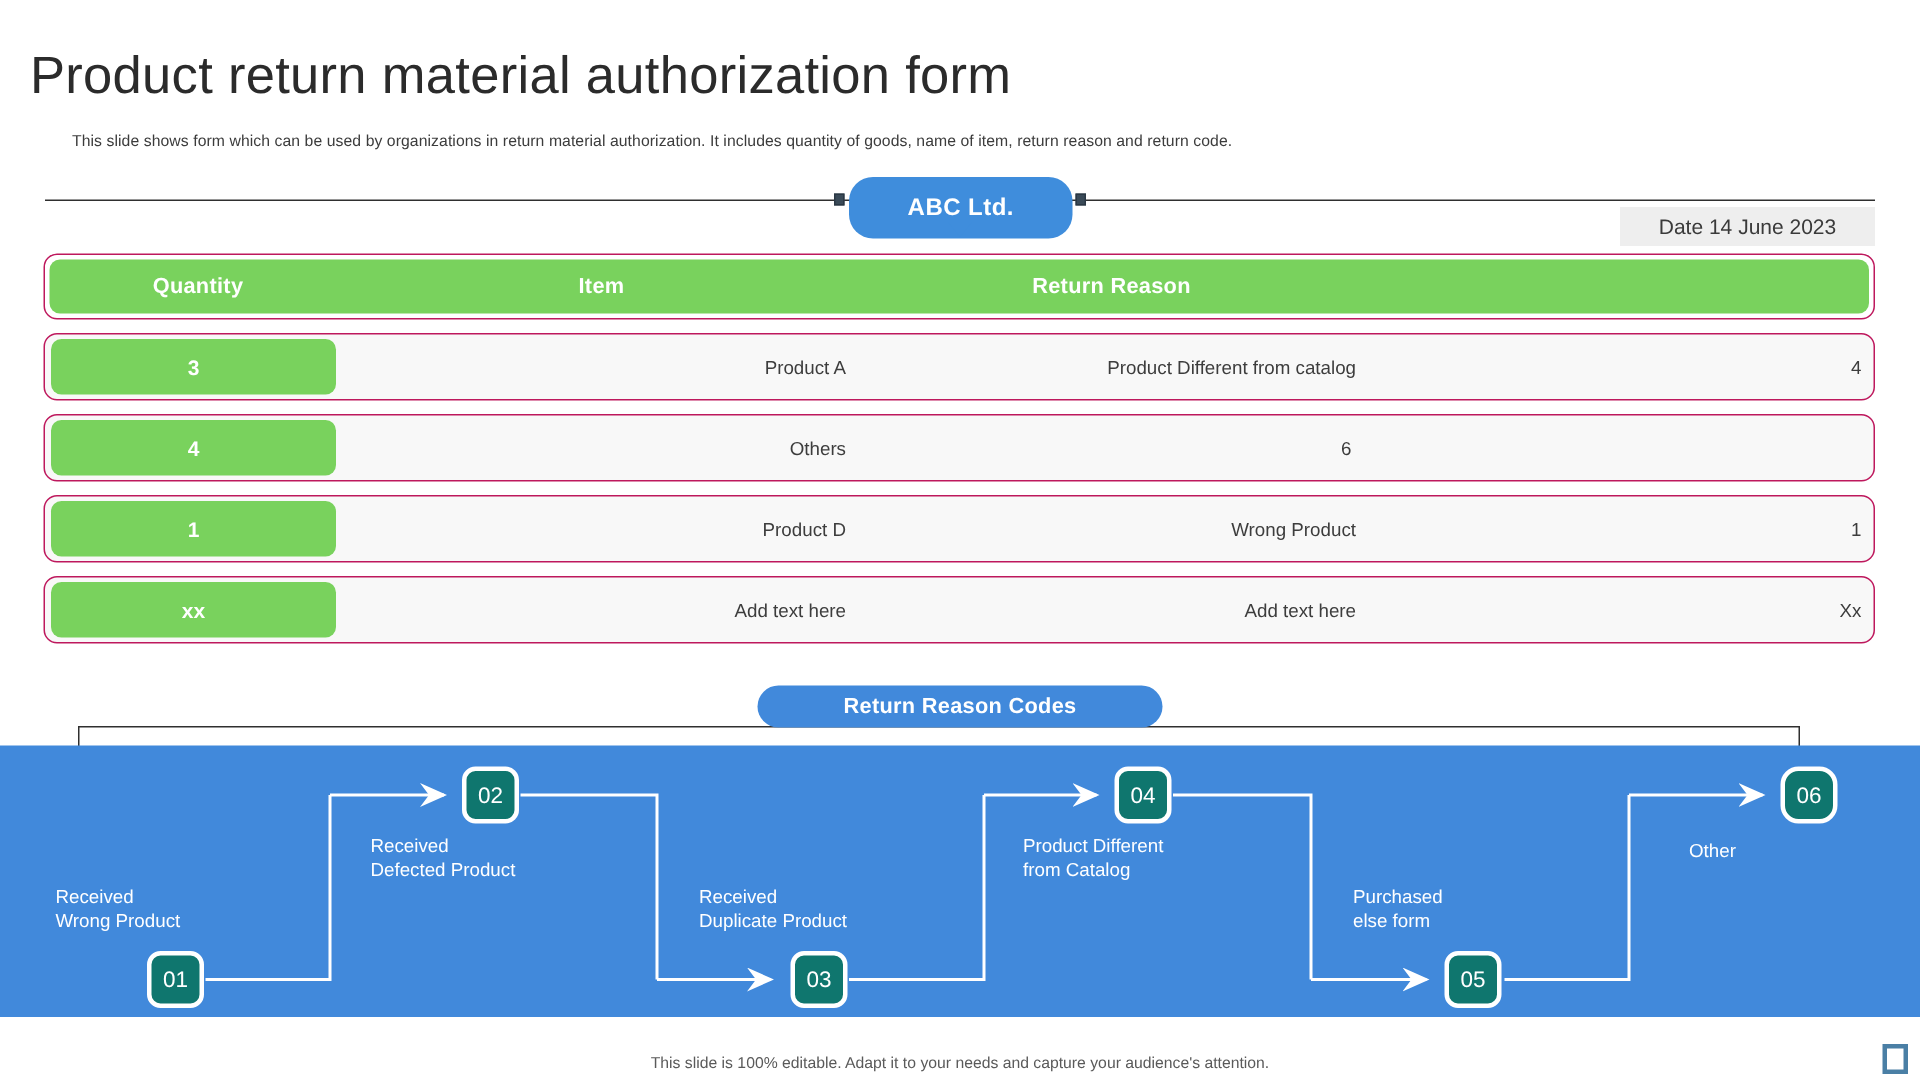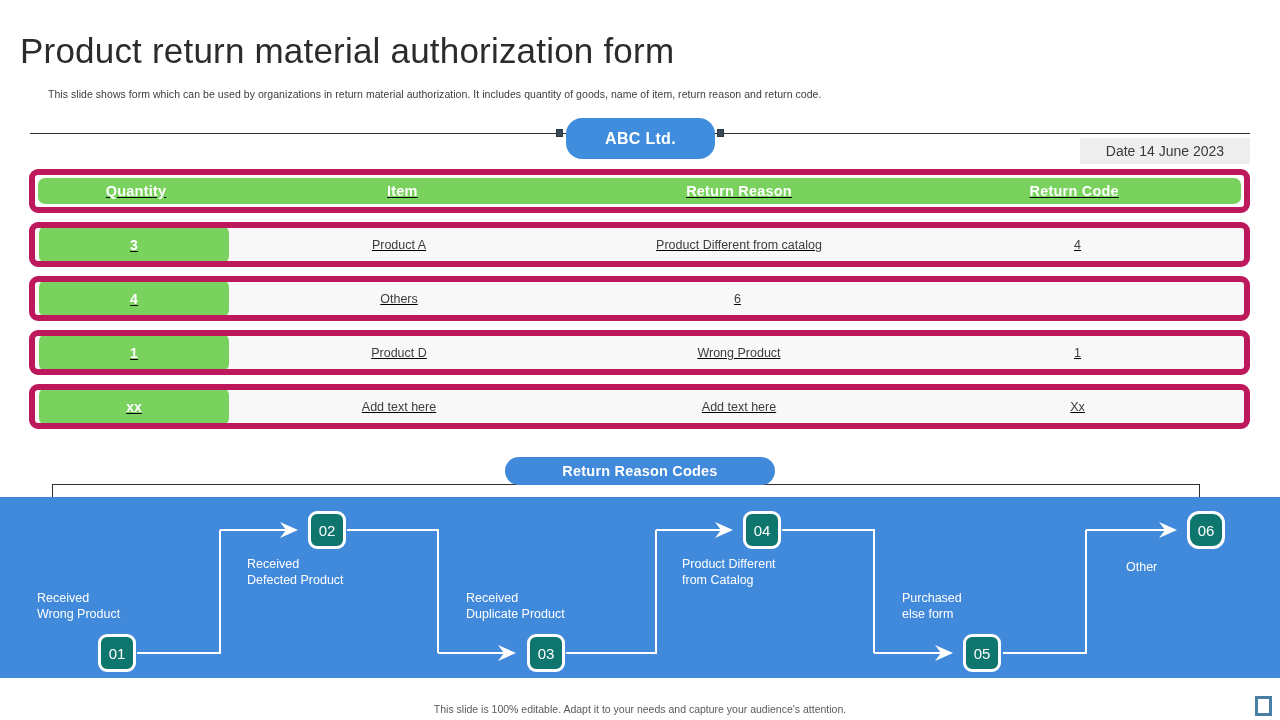--- a/index.html
+++ b/index.html
@@ -56,49 +56,48 @@
     width:170px; height:26px;
     background:#eeeeee;
     display:flex; align-items:center; justify-content:center;
     font-size:14px; color:#3a3a3a;
   }
 
   
   #table-wrap{ position:absolute; left:29px; top:169px; width:1221px; }
 
   .t-shell{
-    border:6px solid #be185d;
+    border:1px solid #be185d;
     border-radius:9px;
     background:#ffffff;
     box-sizing:border-box;
     overflow:hidden;
     margin-bottom:9px;
     position:relative;
-    text-decoration:underline;
   }
   #table-header.t-shell{ height:44px; padding:3px; }
   #table-header .hdr-bar{
     height:100%; border-radius:7px; background:#79d25d;
     display:flex; align-items:center;
   }
   .hdr-cell{
     color:#ffffff; font-size:14.5px; font-weight:bold;
     text-align:center; letter-spacing:.2px;
   }
 
   .t-row.t-shell{ height:45px; background:#f8f8f8; display:flex; align-items:center; }
   .qty-badge{
     width:190px; height:37px; margin-left:4px;
     border-radius:7px; background:#79d25d;
     color:#ffffff; font-size:14px; font-weight:bold;
     display:flex;align-items:center;justify-content:center;
     flex:0 0 auto;
   }
   .cell{
-    font-size:12.5px; color:#3d3d3d; text-align:center;
+    font-size:12.5px; color:#3d3d3d; text-align:right;
     flex:0 0 auto;
   }
 
   
   .col-qty{ width:198px; }
   .col-item{ width:340px; }
   .col-reason{ width:340px; }
   .col-code{ width:337px; }
 
   
@@ -163,21 +162,20 @@
 <div id="company-badge-pointer"></div>
 <div id="date-box">Date 14 June 2023</div>
 
 <div id="table-wrap">
 
   <div id="table-header" class="t-shell">
     <div class="hdr-bar">
       <div class="hdr-cell col-qty">Quantity</div>
       <div class="hdr-cell col-item">Item</div>
       <div class="hdr-cell col-reason">Return Reason</div>
-      <div class="hdr-cell col-code">Return Code</div>
     </div>
   </div>
 
   <div class="t-row t-shell">
     <div class="qty-badge">3</div>
     <div class="cell col-item">Product A</div>
     <div class="cell col-reason">Product Different  from catalog</div>
     <div class="cell col-code">4</div>
   </div>
 

